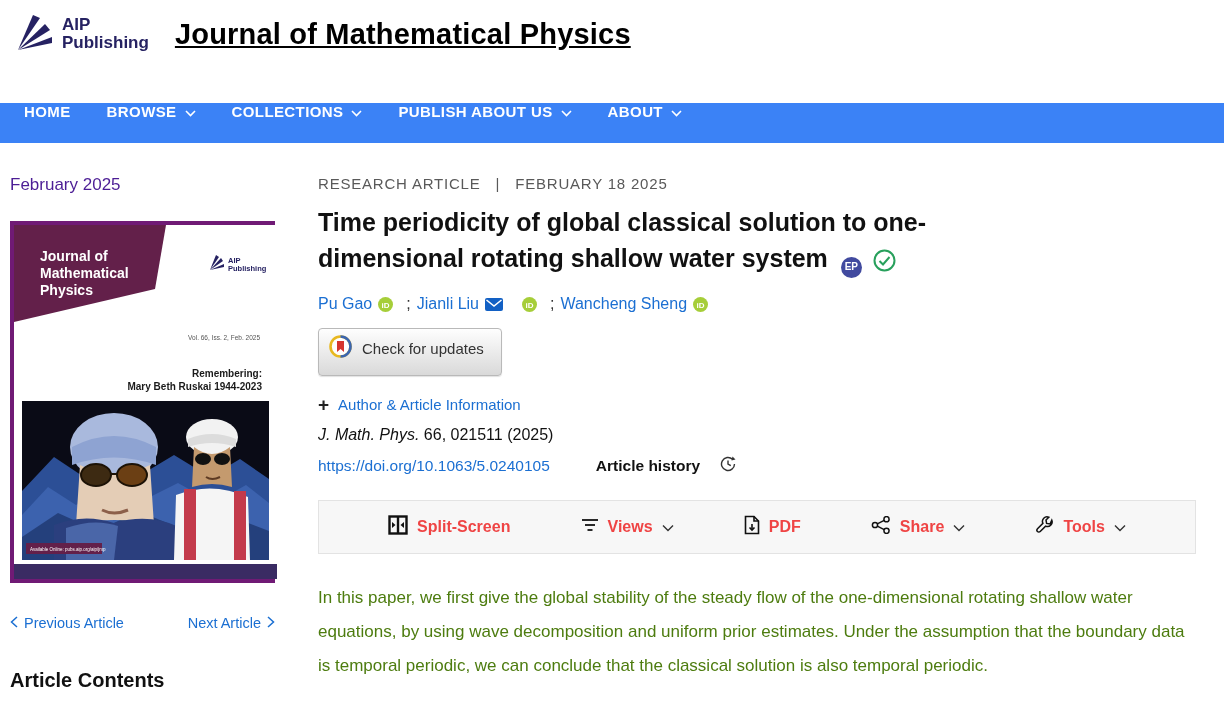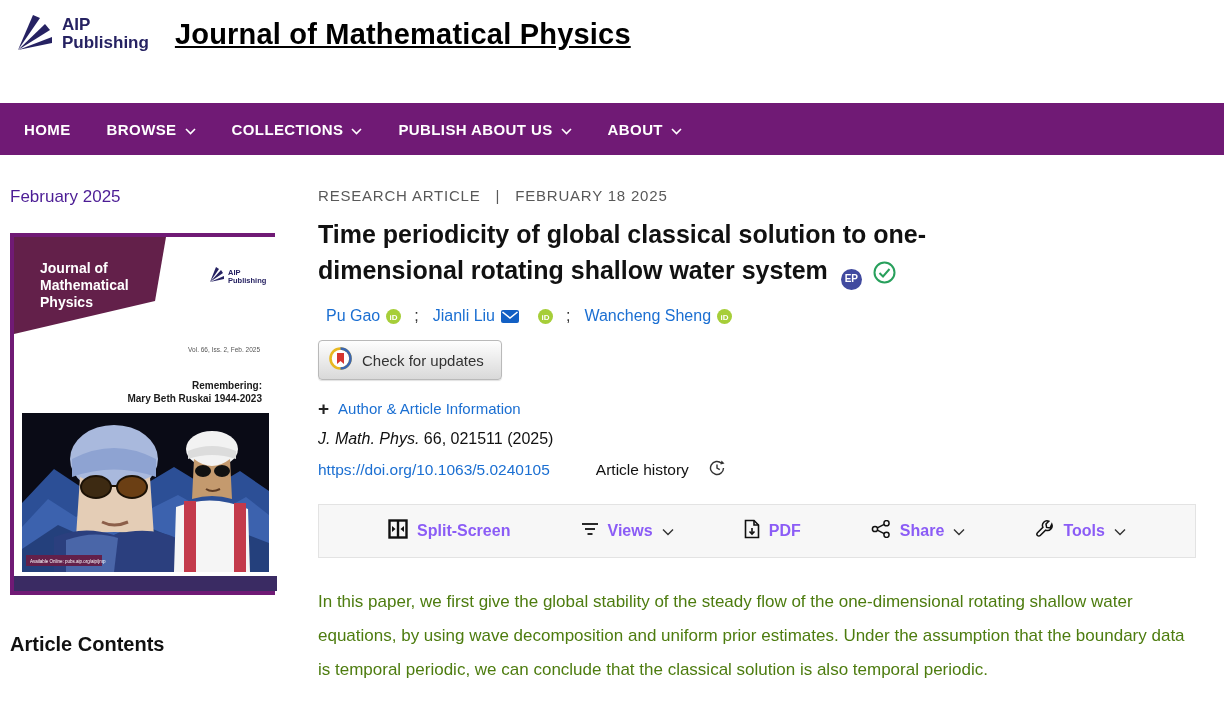--- a/index.html
+++ b/index.html
@@ -11,21 +11,21 @@
   }
   a { text-decoration:none; }
 
   
   .site-header { height:103px; display:flex; align-items:flex-start; padding:12px 0 0 16px; }
   .logo { display:flex; align-items:center; gap:8px; cursor:pointer; }
   .logo-text { color:#262262; font-weight:bold; font-size:17px; line-height:1.05; }
   .journal-title { margin:6px 0 0 26px; font-size:29px; font-weight:bold; color:#000; letter-spacing:0.2px;text-decoration:underline; }
 
   
-  .main-nav { height:52px; background:#701a75; display:flex; align-items:center; padding-left:24px; gap:36px; }
+  .main-nav { height:40px; background:#3b82f6; display:flex; align-items:flex-start; padding-left:24px; gap:36px; }
   .nav-item { display:flex; align-items:center; gap:8px; color:#fff; font-weight:bold; font-size:15px; letter-spacing:0.4px; cursor:pointer; }
 
   
   .content { display:flex; gap:43px; padding:32px 28px 0 10px; }
   .sidebar { width:265px; flex:0 0 265px; }
   .vol-heading { margin:0 0 9px; font-size:20px; font-weight:bold; color:#111; }
   .issue-date { font-size:17px; color:#4c1d95; margin-bottom:26px; }
   .cover-card { width:265px; border:4px solid #701a75; display:block; cursor:pointer; }
   .cover-card svg { display:block; }
   .pager { margin-top:32px; display:flex; justify-content:space-between; align-items:center; font-size:14.5px; }
@@ -34,38 +34,38 @@
 
   
   .article { flex:1; min-width:0; }
   .meta-line { font-size:15px; color:#595959; letter-spacing:0.8px; }
   .meta-line .sep { margin:0 10px; }
   .article-title { margin:12px 0 14px; font-size:25px; line-height:36px; font-weight:bold; color:#111; max-width:748px; }
   .ep-badge { display:inline-flex; align-items:center; justify-content:center; width:21px; height:21px;
     border-radius:50%; background:#414a9f; color:#fff; font-size:10px; font-weight:bold; vertical-align:-3px; margin-left:6px; }
   .check-icon { display:inline-block; vertical-align:-5px; margin-left:4px; }
   .authors { font-size:16px; color:#333; display:flex; align-items:center; flex-wrap:wrap; }
-  .authors a { color:#1b6fd2; cursor:pointer;margin-left:8px; }
+  .authors a { color:#1b6fd2; cursor:pointer; }
   .authors .icon { margin:0 13px 0 6px; display:inline-flex; cursor:pointer; }
   .authors .sep { margin-right:6px; color:#333; }
   .check-updates { margin:15px 0 19px; display:inline-flex; align-items:center; gap:10px;
-    padding:6px 17px 6px 10px; font-size:15px; color:#333; font-family:inherit;
+    padding:6px 17px 14px 10px; font-size:15px; color:#333; font-family:inherit;
     background:linear-gradient(#fefefe,#d9d9d9); border:1px solid #b9b9b9; border-radius:4px;
     box-shadow:0 1px 1px rgba(0,0,0,0.12); cursor:pointer; }
   .author-info-row { font-size:15px; display:flex; align-items:center; gap:9px; cursor:pointer; }
   .author-info-row .plus { font-size:19px; font-weight:bold; color:#222; line-height:1; }
   .author-info-row a { color:#1b6fd2; }
   .citation { margin:12px 0 12px; font-size:16px; color:#111; }
   .doi-row { display:flex; align-items:center; gap:46px; font-size:15.5px; }
   .doi-row .doi { color:#1b6fd2; cursor:pointer; }
-  .history { display:inline-flex; align-items:center; gap:20px; font-weight:normal; color:#111; cursor:pointer; }
+  .history { display:inline-flex; align-items:center; gap:20px; font-weight:bold; color:#111; cursor:pointer; }
   .toolbar { margin-top:24px; height:54px; background:#f7f7f7; border:1px solid #e3e3e3;
     display:flex; align-items:center; justify-content:space-around; padding:0 34px; }
   .tb-item { background:none; border:none; font-family:inherit; display:flex; align-items:center; gap:9px;
-    font-size:16px; font-weight:bold; color:#8b5cf6; cursor:pointer; padding:0; }
+    font-size:16px; font-weight:bold; color:#ef4444; cursor:pointer; padding:0; }
   .abstract { margin:27px 0 0; font-size:17px; line-height:34px; color:#4d7c0f; max-width:885px; }
 </style>
 </head>
 <body>
 
 <header class="site-header">
   <div class="logo">
     <span>
       <svg width="38" height="40" viewBox="0 0 38 40">
         <polygon points="2,38 36,31 36,25" fill="#262262"></polygon>
@@ -164,20 +164,34 @@
           <rect x="220" y="266" width="12" height="69" fill="#c33a4b"></rect>
 
           <rect x="12" y="318" width="76" height="11" fill="#63204a"></rect>
           <text x="16" y="326" fill="#fff" font-size="4.5">Available Online: pubs.aip.org/aip/jmp</text>
         </g>
 
         <rect x="0" y="339" width="263" height="15" fill="#3a2b63"></rect>
       </svg>
     </a>
 
+    <div class="pager">
+      <a>
+        <span><svg width="8" height="12" viewBox="0 0 8 12">
+              <polyline points="7,1 1.5,6 7,11" fill="none" stroke="#1b6fd2" stroke-width="1.5"></polyline>
+            </svg></span>
+        <span>Previous Article</span>
+      </a>
+      <a>
+        <span>Next Article</span>
+        <span><svg width="8" height="12" viewBox="0 0 8 12">
+              <polyline points="1,1 6.5,6 1,11" fill="none" stroke="#1b6fd2" stroke-width="1.5"></polyline>
+            </svg></span>
+      </a>
+    </div>
 
     <h2 class="contents-heading">Article Contents</h2>
   </aside>
 
   <main class="article">
     <div class="meta-line">
       <span>RESEARCH ARTICLE</span>
       <span class="sep">|</span>
       <span>FEBRUARY 18 2025</span>
     </div>

